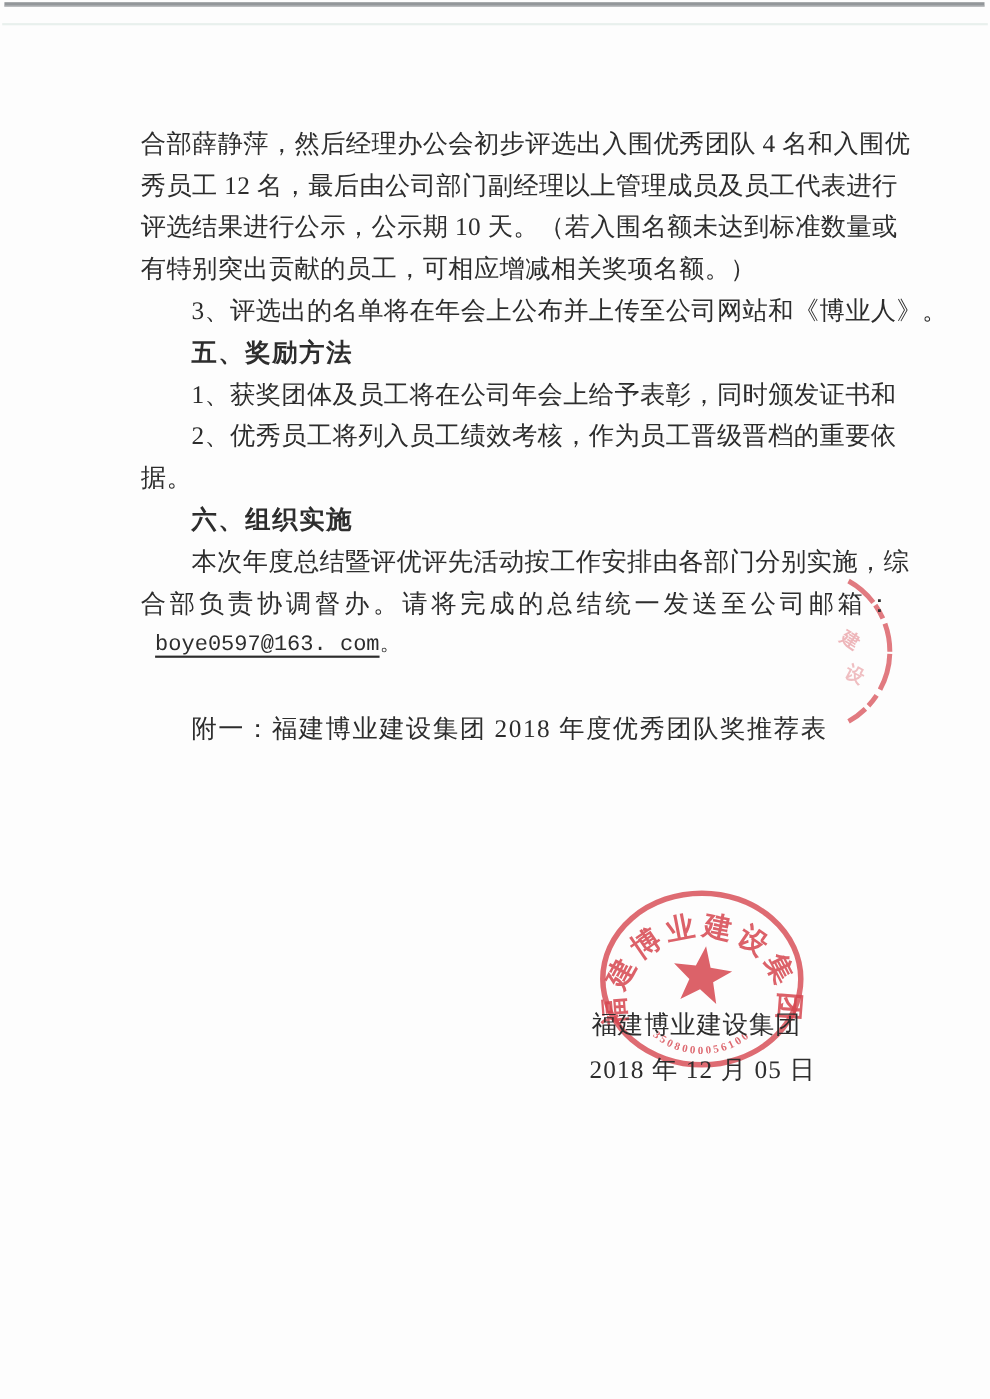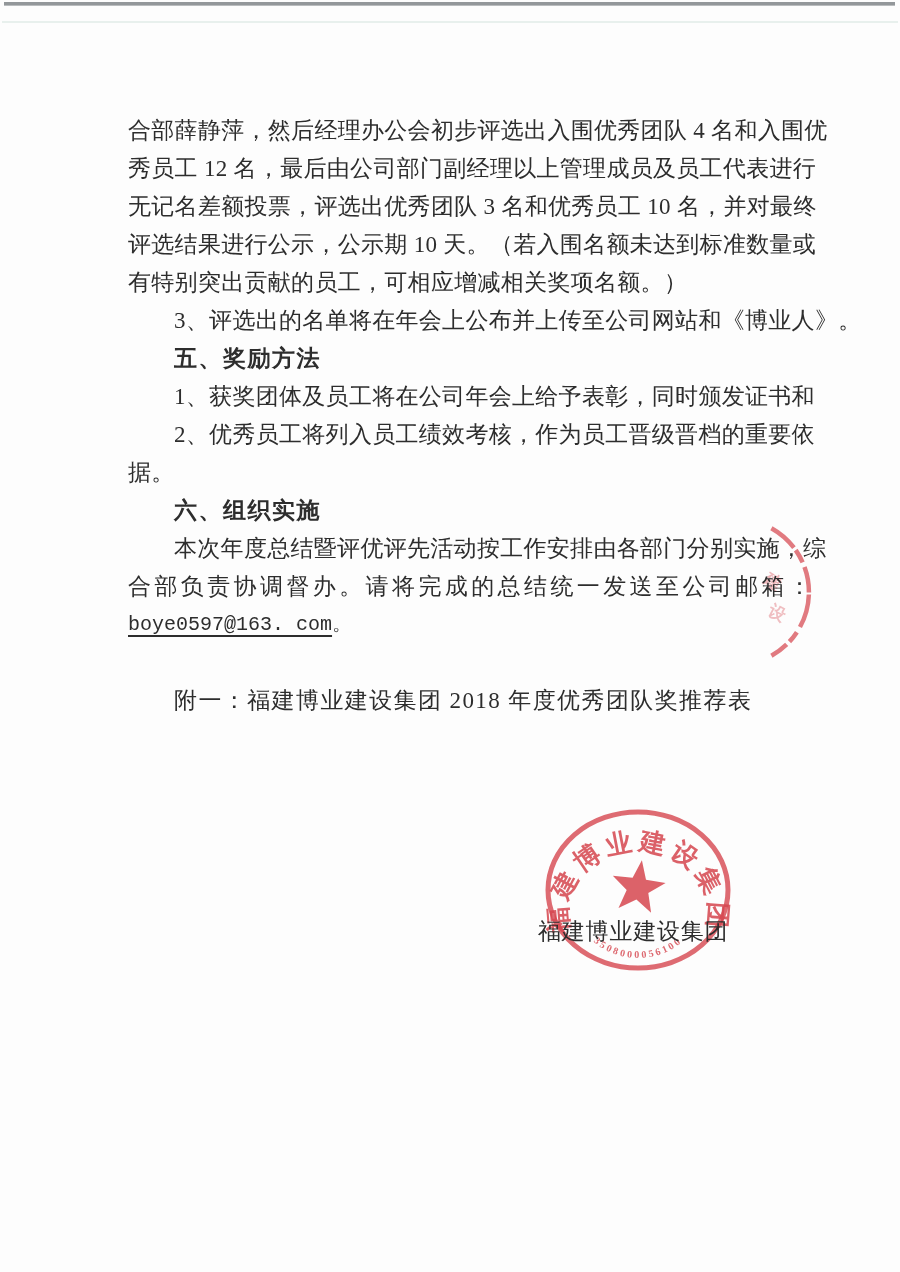--- a/index.html
+++ b/index.html
@@ -24,21 +24,21 @@
     font-size:23px;letter-spacing:.3px;z-index:3;
   }
   .line{height:38px;line-height:38px;white-space:nowrap;}
   .ind{padding-left:46px;}
   .hd{font-weight:bold;letter-spacing:1.5px;}
   .spread{letter-spacing:3.4px;}
   .email-line{
     font-family:"Liberation Mono","DejaVu Sans Mono",monospace;
     font-size:20px;letter-spacing:0;
   }
-  .email{text-decoration:underline;text-underline-offset:5px;}
+  .email{text-decoration:underline;text-underline-offset:5px;margin-left:13px;}
   .spacer{height:38px;}
   .att{padding-left:46px;letter-spacing:1.4px;}
   .sig-company{
     position:absolute;left:538px;top:916px;font-size:23px;
     letter-spacing:.8px;z-index:4;white-space:nowrap;
   }
   .sig-date{
     position:absolute;left:536px;top:957px;font-size:23px;
     letter-spacing:1px;z-index:4;white-space:nowrap;
   }
@@ -74,33 +74,33 @@
       <textPath href="#seal-arc" startOffset="50%" text-anchor="middle">福建博业建设集团</textPath>
     </text>
     <text class="seal-text" font-size="10" letter-spacing="2.5" fill="#d6464f" opacity="0.8">
       <textPath href="#seal-bottom" startOffset="50%" text-anchor="middle">3508000056100</textPath>
     </text>
   </svg>
 
   <div class="doc">
     <div class="line">合部薛静萍，然后经理办公会初步评选出入围优秀团队 4 名和入围优</div>
     <div class="line">秀员工 12 名，最后由公司部门副经理以上管理成员及员工代表进行</div>
-    <div class="line">无记名差额投票，评选出优秀团队 3 名和优秀员工 10 名，并对最终</div>
     <div class="line">评选结果进行公示，公示期 10 天。（若入围名额未达到标准数量或</div>
     <div class="line">有特别突出贡献的员工，可相应增减相关奖项名额。）</div>
     <div class="line ind">3、评选出的名单将在年会上公布并上传至公司网站和《博业人》。</div>
     <div class="line ind hd">五、奖励方法</div>
     <div class="line ind">1、获奖团体及员工将在公司年会上给予表彰，同时颁发证书和</div>
     <div class="line ind">2、优秀员工将列入员工绩效考核，作为员工晋级晋档的重要依</div>
     <div class="line">据。</div>
     <div class="line ind hd">六、组织实施</div>
     <div class="line ind">本次年度总结暨评优评先活动按工作安排由各部门分别实施，综</div>
     <div class="line spread">合部负责协调督办。请将完成的总结统一发送至公司邮箱：</div>
     <div class="line email-line">
       <span class="email">boye0597@163. com</span><span>。</span>
     </div>
     <div class="spacer"></div>
     <div class="line att">附一：福建博业建设集团 2018 年度优秀团队奖推荐表</div>
   </div>
 
   <div class="sig-company">福建博业建设集团</div>
+  <div class="sig-date">2018 年 12 月 05 日</div>
 
 </div>
 
 </body></html>

